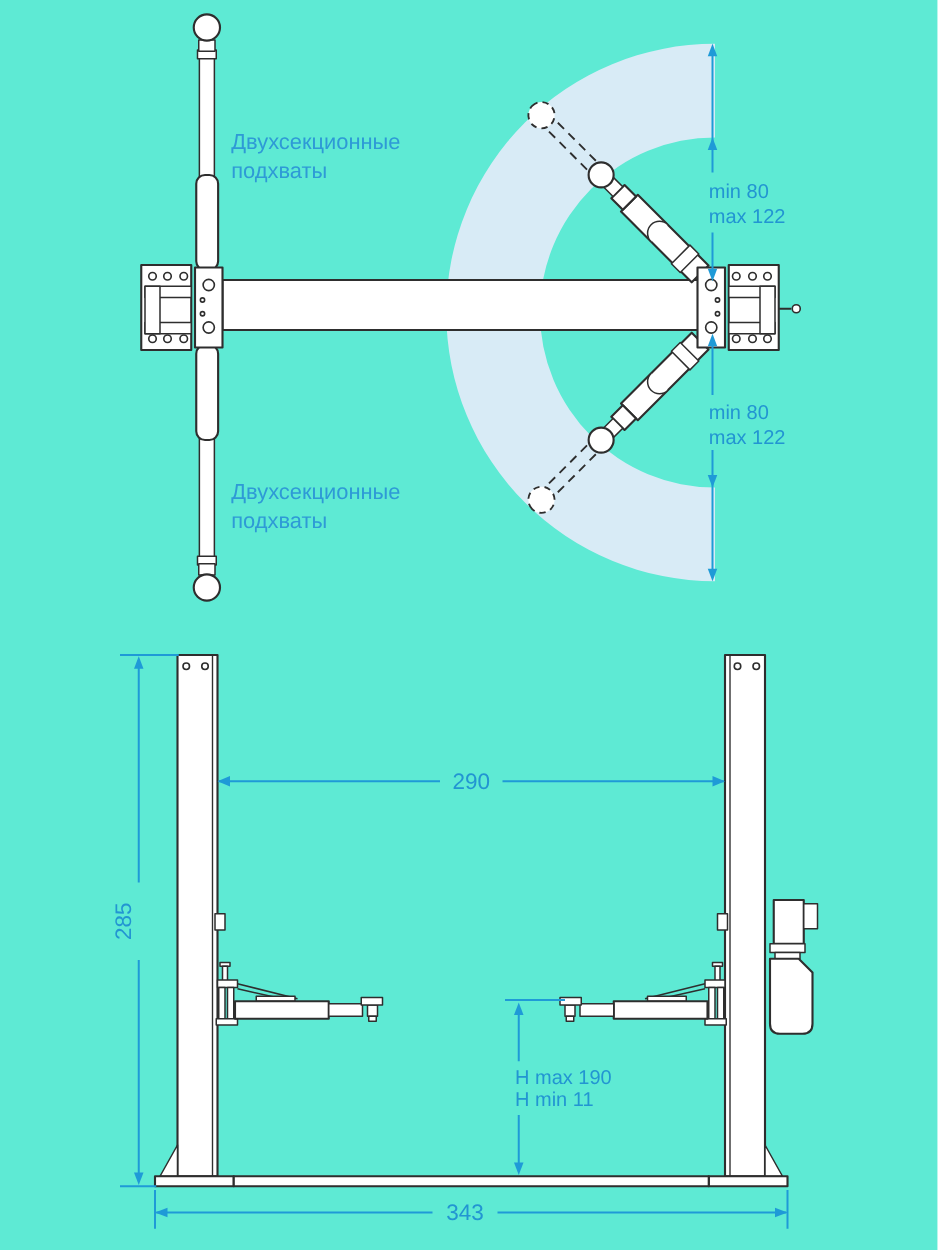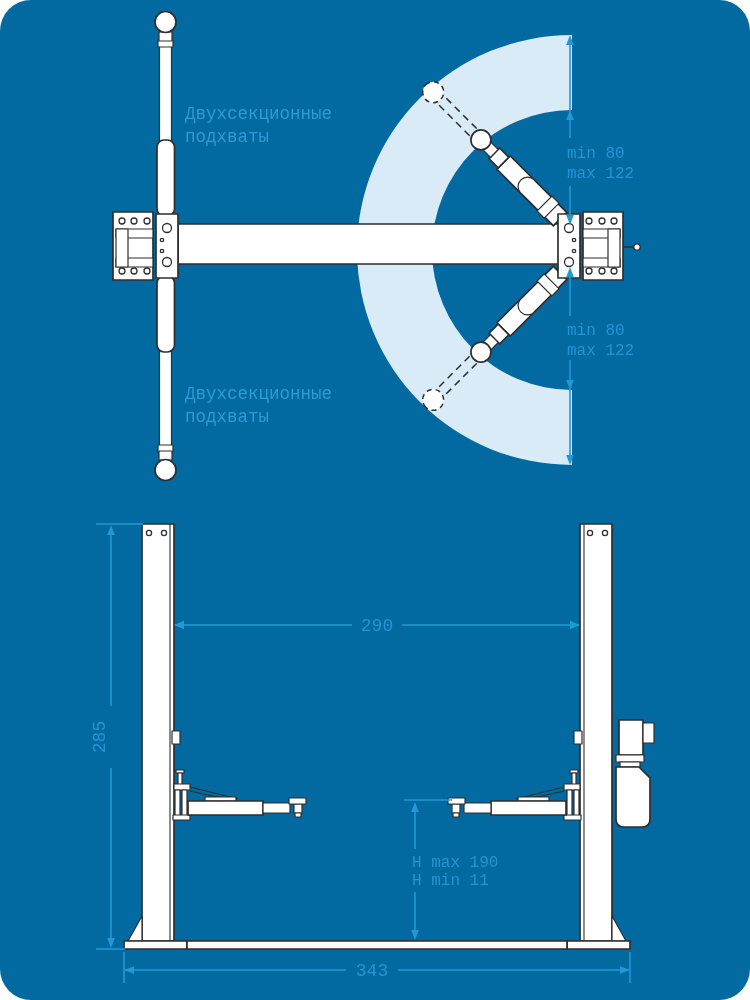--- a/index.html
+++ b/index.html
@@ -1,17 +1,17 @@
 <!DOCTYPE html>
 <html><head>
 <meta charset="utf-8">
 <style>
   html,body{margin:0;padding:0;background:#ffffff;}
-  #stage{position:relative;width:750px;height:1000px;background:#0369a1;overflow:hidden;
-         font-family:Liberation Mono, monospace;border-radius:31px;}
+  #stage{position:relative;width:750px;height:1000px;background:#5eead4;overflow:hidden;
+         font-family:Liberation Sans, sans-serif;}
   svg{position:absolute;left:0;top:0;}
   .steel{fill:#ffffff;stroke:#2e2e2e;stroke-width:1.7;stroke-linejoin:round;}
   .steel-thin{fill:#ffffff;stroke:#2e2e2e;stroke-width:1.2;stroke-linejoin:round;}
   .hole{fill:#ffffff;stroke:#2e2e2e;stroke-width:1.3;}
   .dash{fill:none;stroke:#2e2e2e;stroke-width:1.5;stroke-dasharray:7 5;}
   .dashball{fill:#ffffff;stroke:#2e2e2e;stroke-width:1.5;stroke-dasharray:5 4;}
   .dim{stroke:#1f9ad7;stroke-width:1.6;fill:none;}
   .dimhead{fill:#1f9ad7;stroke:none;}
   .dimtxt{fill:#2295d2;font-size:18px;font-weight:500;}
   .dimtxt-s{fill:#2295d2;font-size:16px;font-weight:500;}

